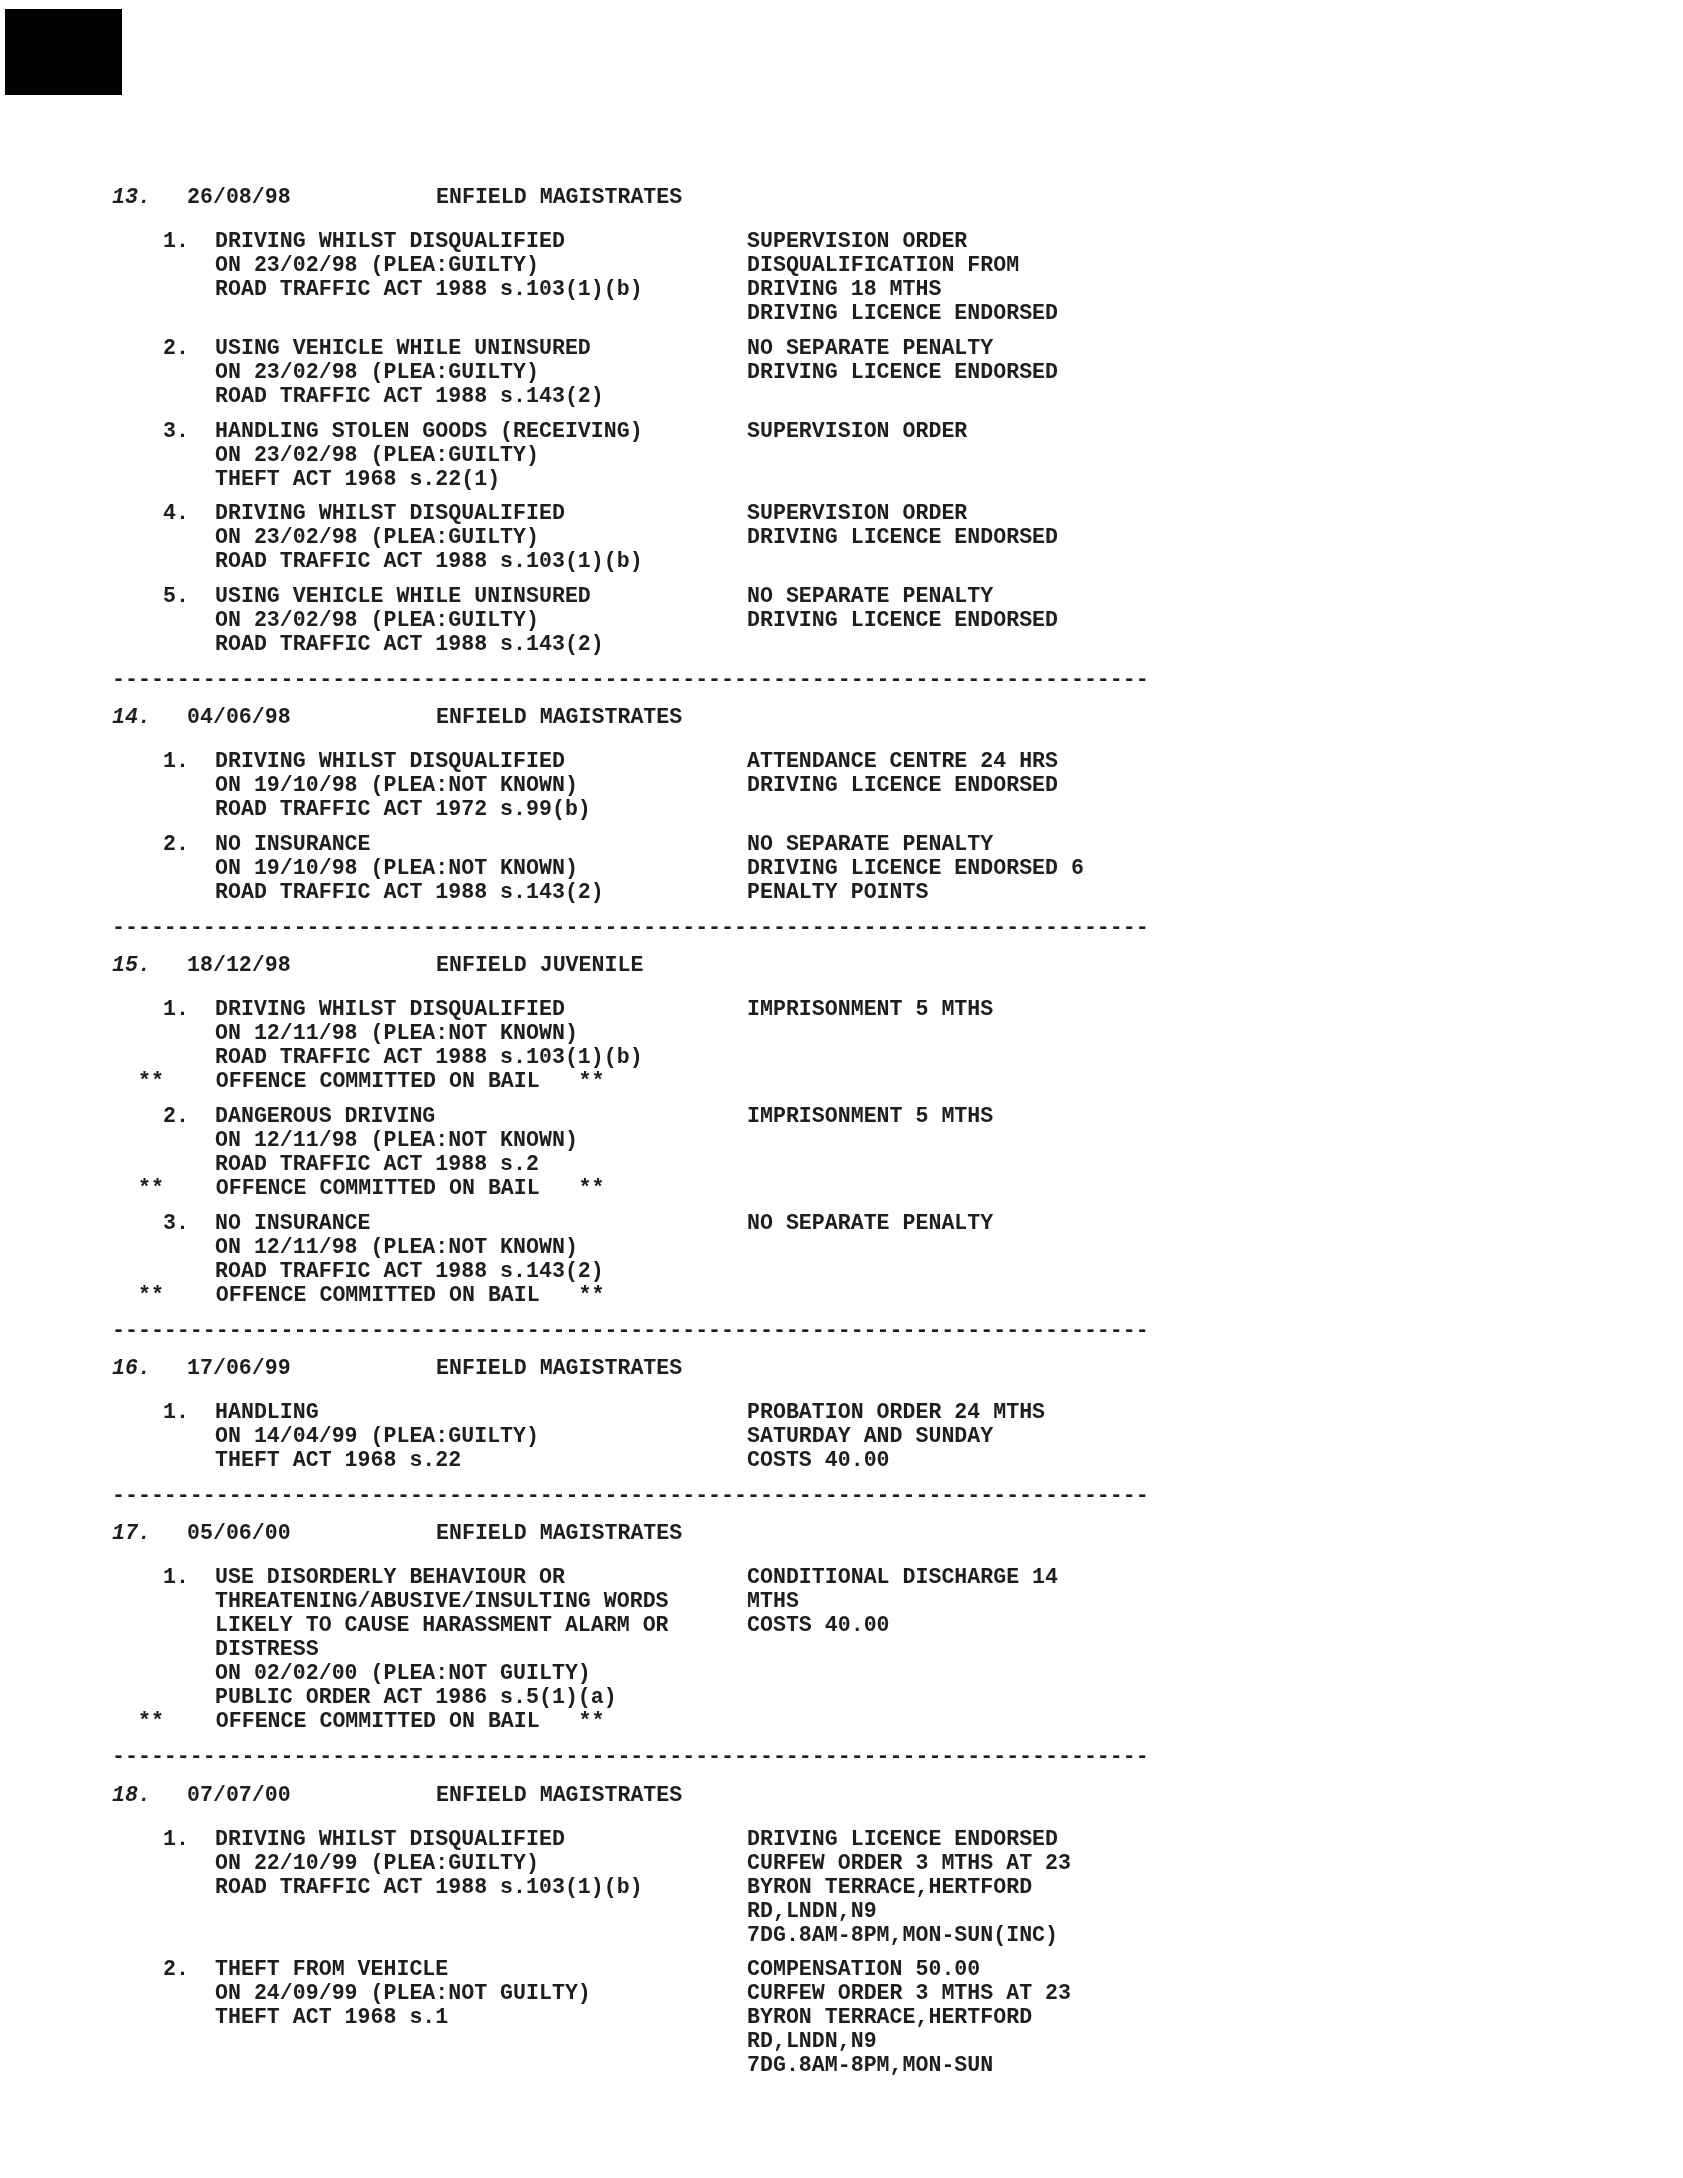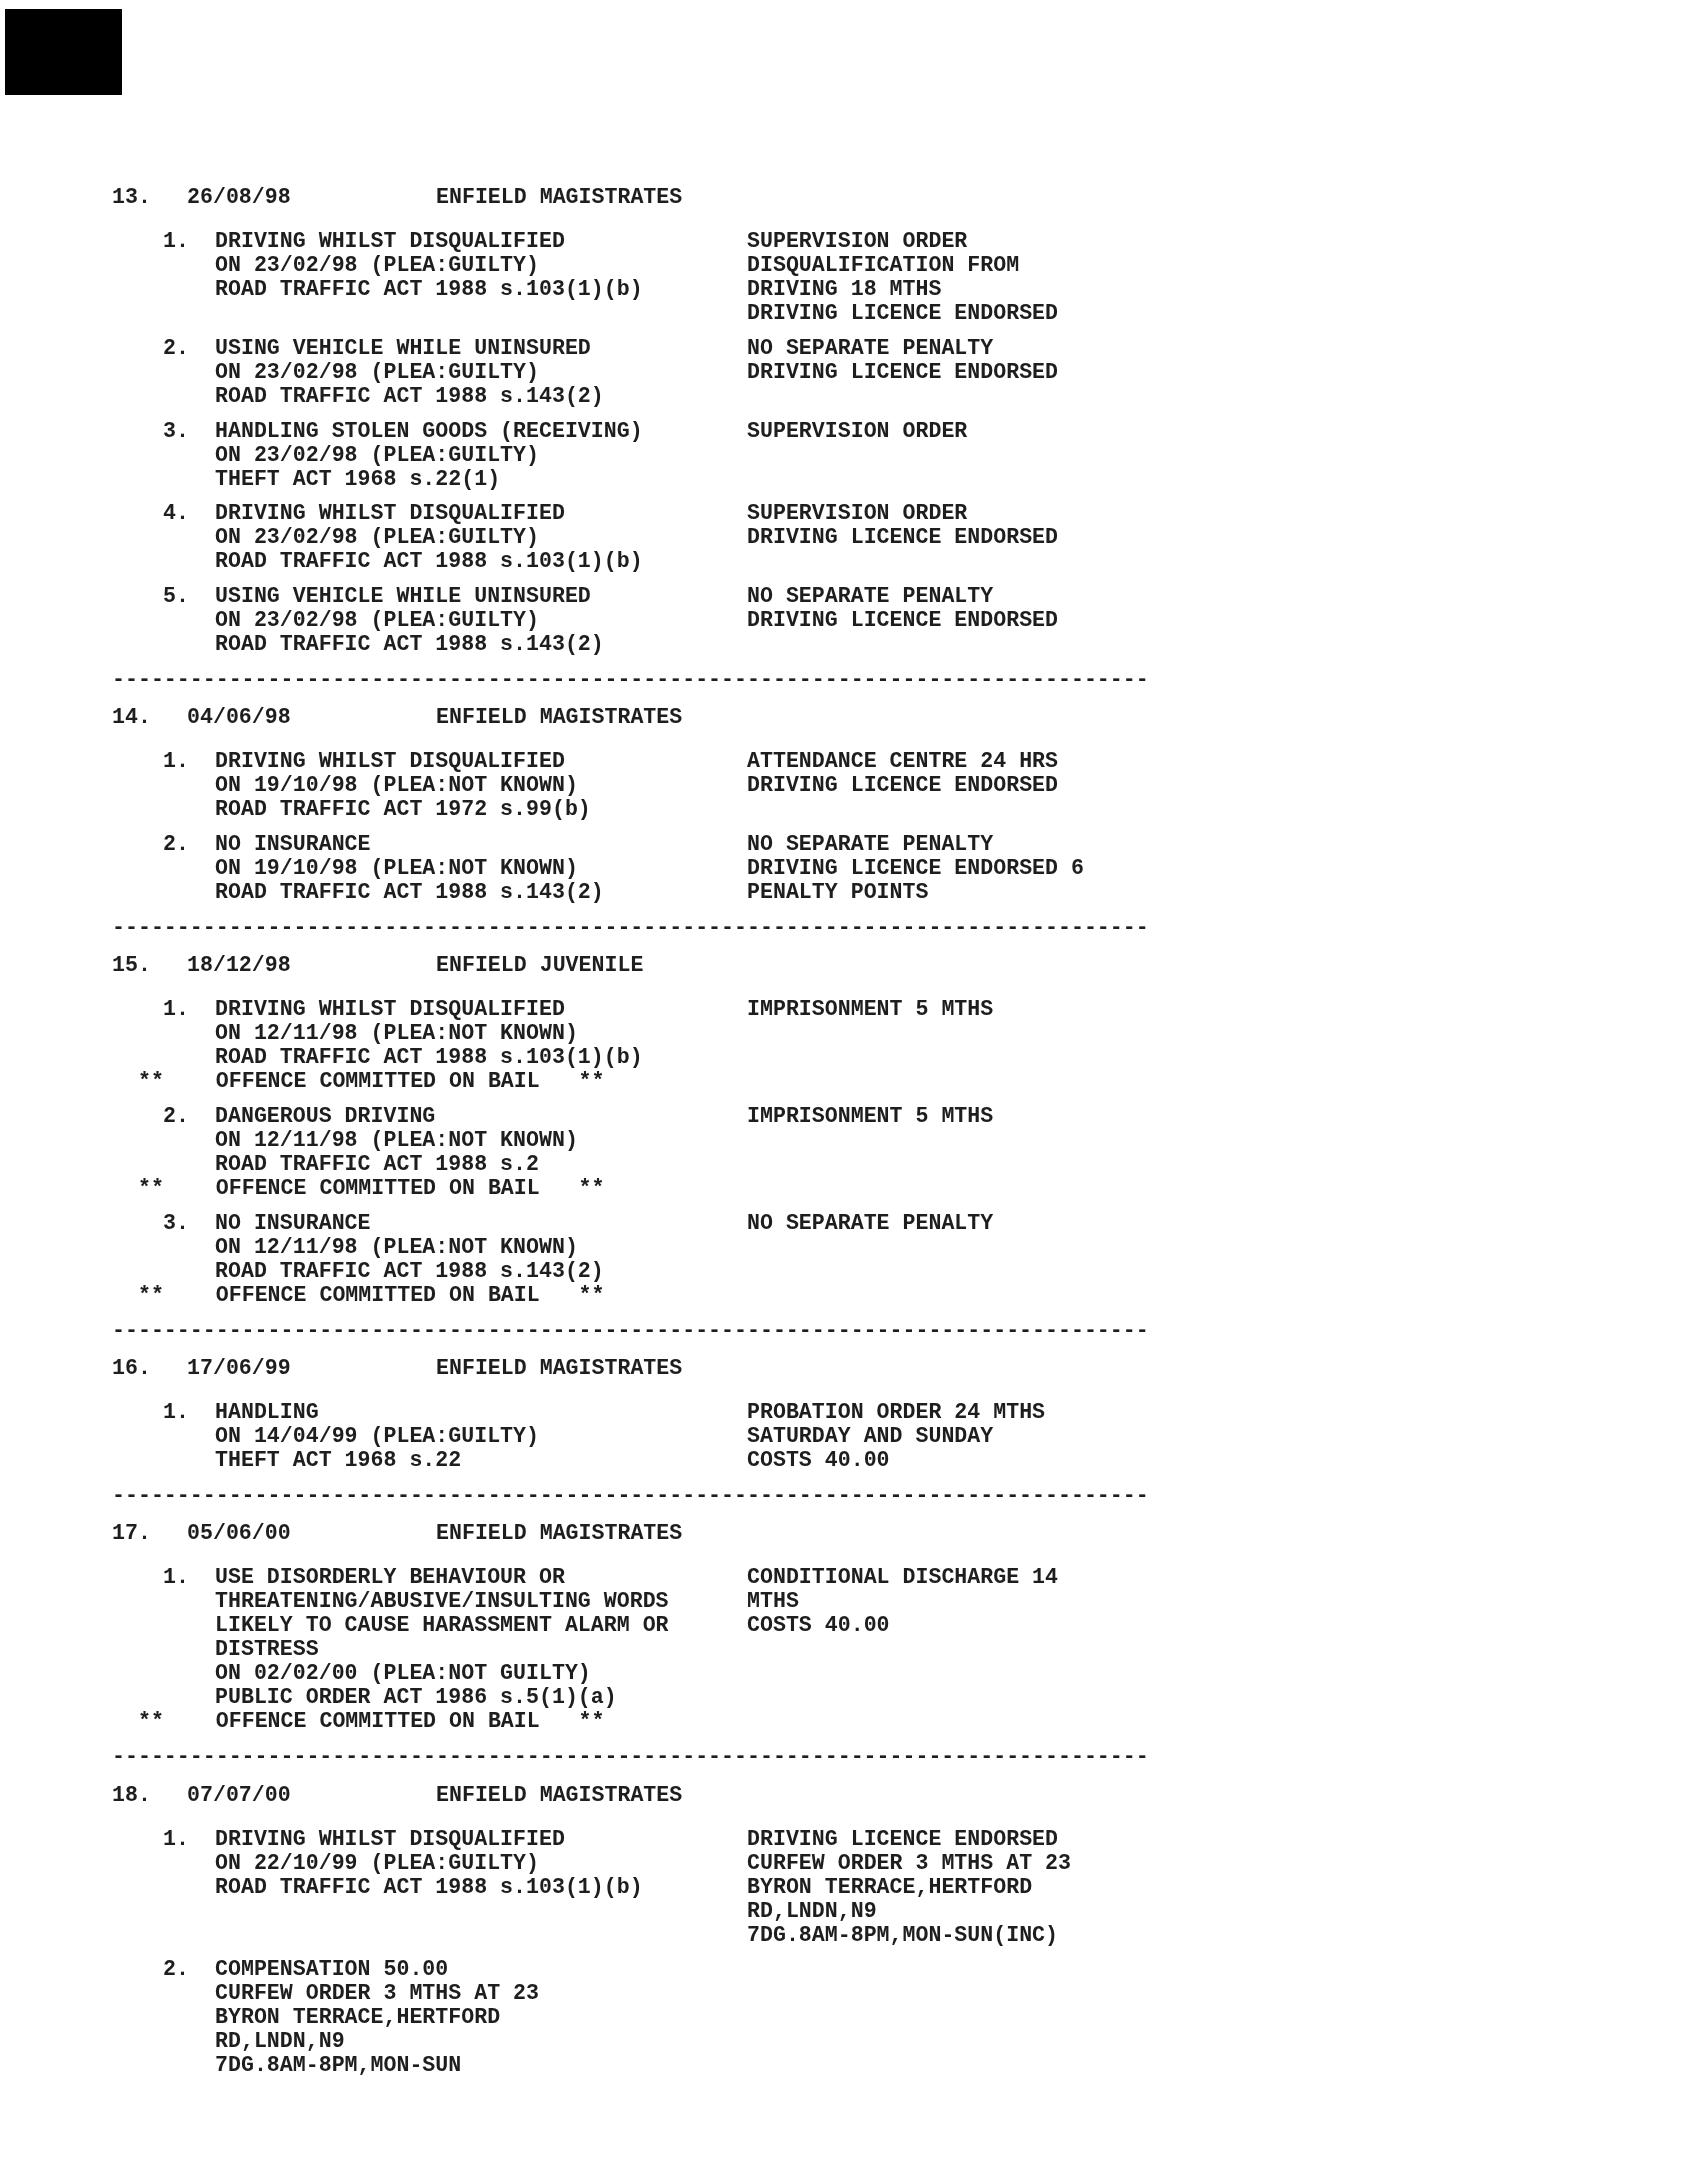--- a/index.html
+++ b/index.html
@@ -29,21 +29,21 @@
     left: 112px;
     top: 185px;
     width: 1530px;
   }
   .entry-header {
     position: relative;
     height: 24px;
     margin-bottom: 20px;
     white-space: pre;
   }
-  .e-num   { position: absolute; left: 0; }
+  .e-num   { position: absolute; left: 0; font-style: italic; }
   .e-date  { position: absolute; left: 75px; }
   .e-court { position: absolute; left: 324px; }
   .offence {
     display: flex;
     align-items: flex-start;
     padding-left: 51px;
     margin-bottom: 10.8px;
   }
   .o-num  { flex: 0 0 52px; white-space: pre; }
   .o-left { flex: 0 0 532px; }
@@ -247,20 +247,25 @@
           <div class="o-right">
             <div class="line">DRIVING LICENCE ENDORSED</div>
             <div class="line">CURFEW ORDER 3 MTHS AT 23</div>
             <div class="line">BYRON TERRACE,HERTFORD</div>
             <div class="line">RD,LNDN,N9</div>
             <div class="line">7DG.8AM-8PM,MON-SUN(INC)</div>
           </div>
         </div>
         <div class="offence">
           <div class="o-num line">2.</div>
+          <div class="o-left">
+            <div class="line">THEFT FROM VEHICLE</div>
+            <div class="line">ON 24/09/99 (PLEA:NOT GUILTY)</div>
+            <div class="line">THEFT ACT 1968 s.1</div>
+          </div>
           <div class="o-right">
             <div class="line">COMPENSATION 50.00</div>
             <div class="line">CURFEW ORDER 3 MTHS AT 23</div>
             <div class="line">BYRON TERRACE,HERTFORD</div>
             <div class="line">RD,LNDN,N9</div>
             <div class="line">7DG.8AM-8PM,MON-SUN</div>
           </div>
         </div>
       </section>
     </div>

